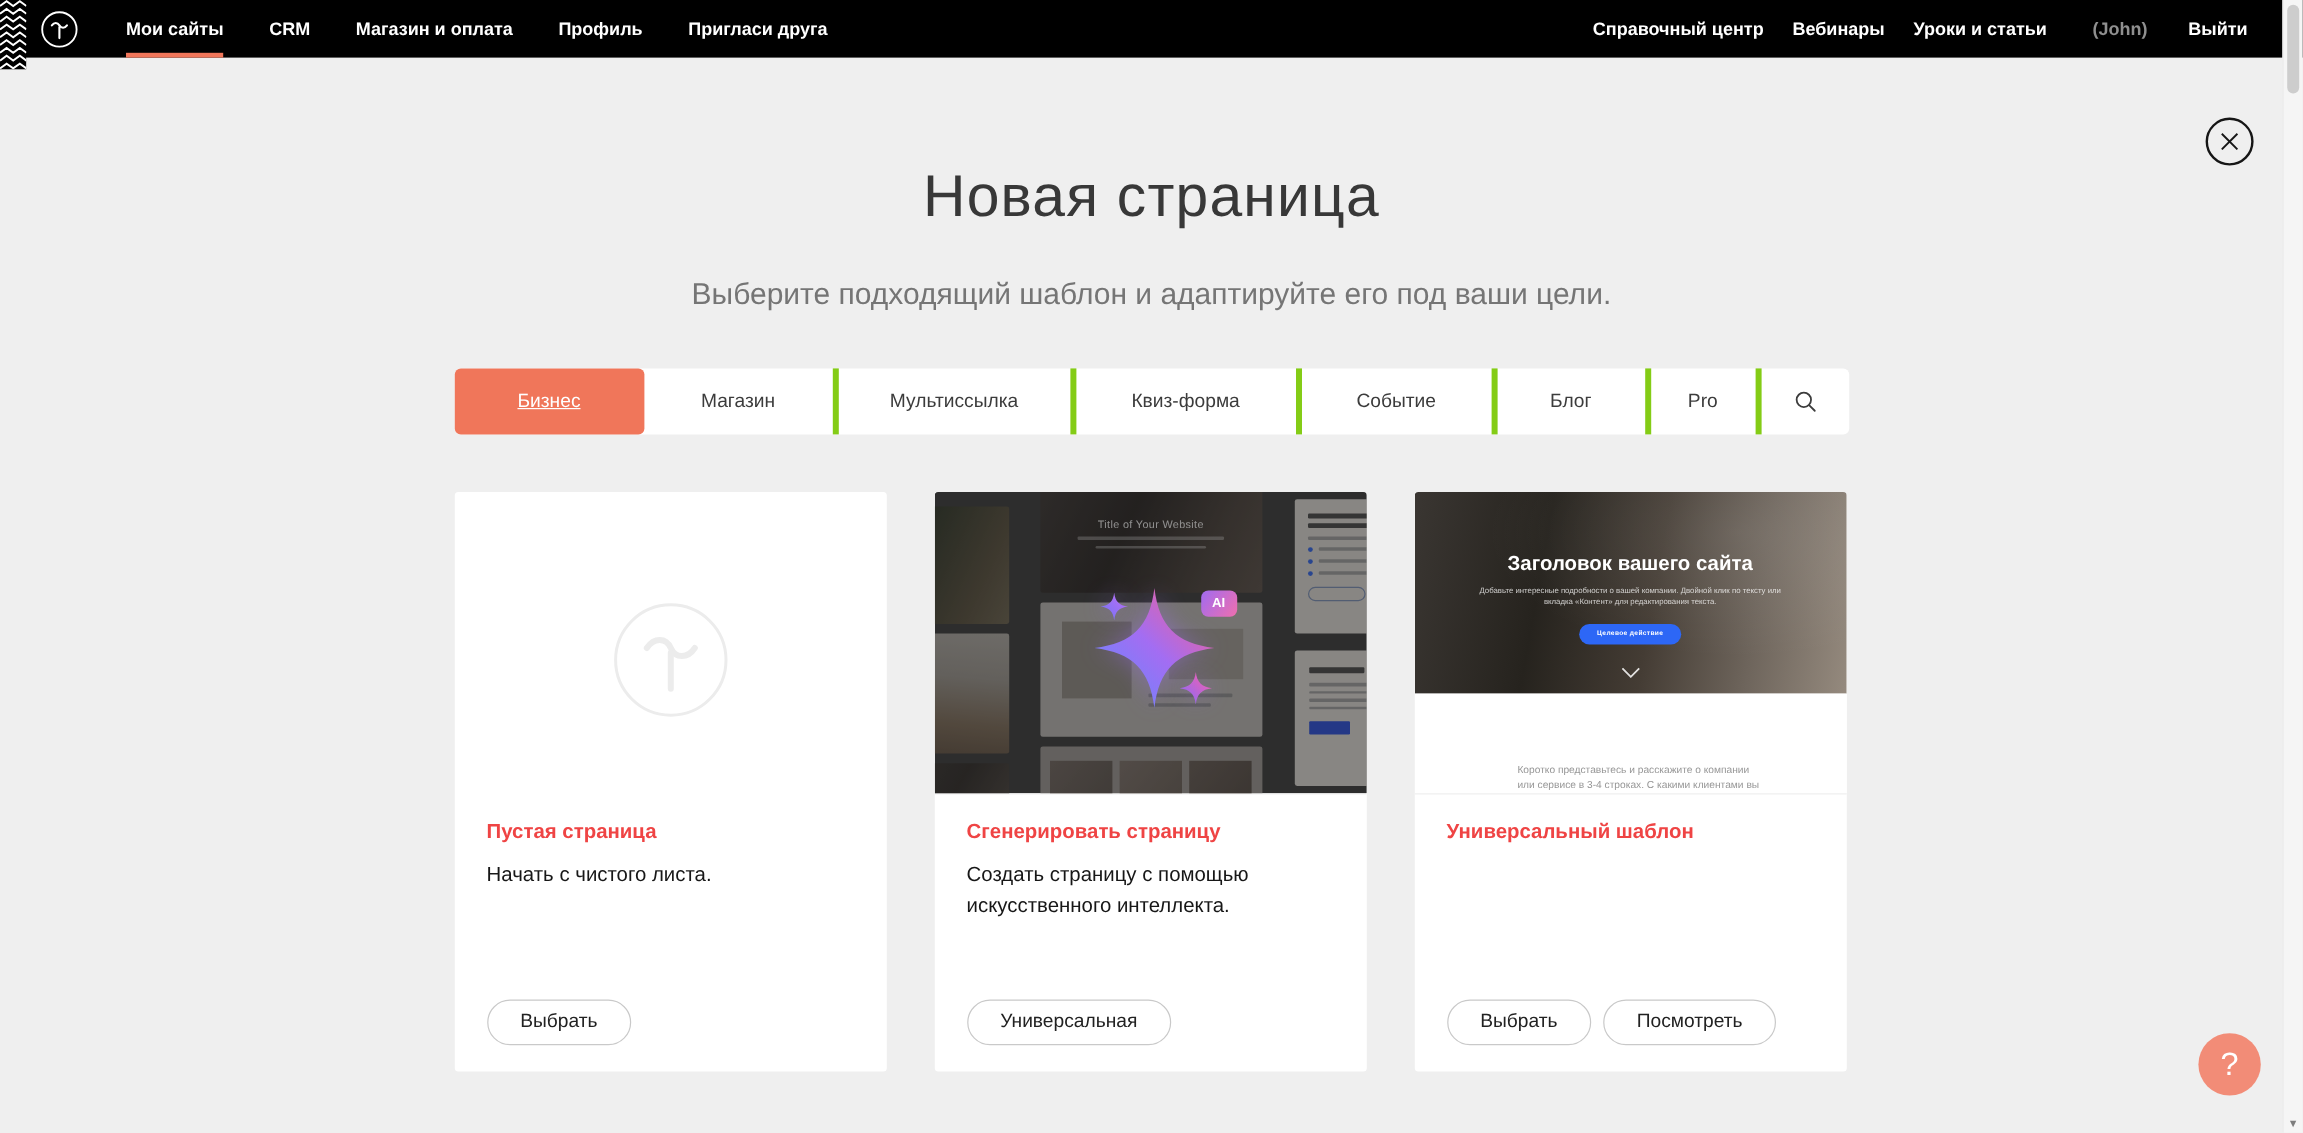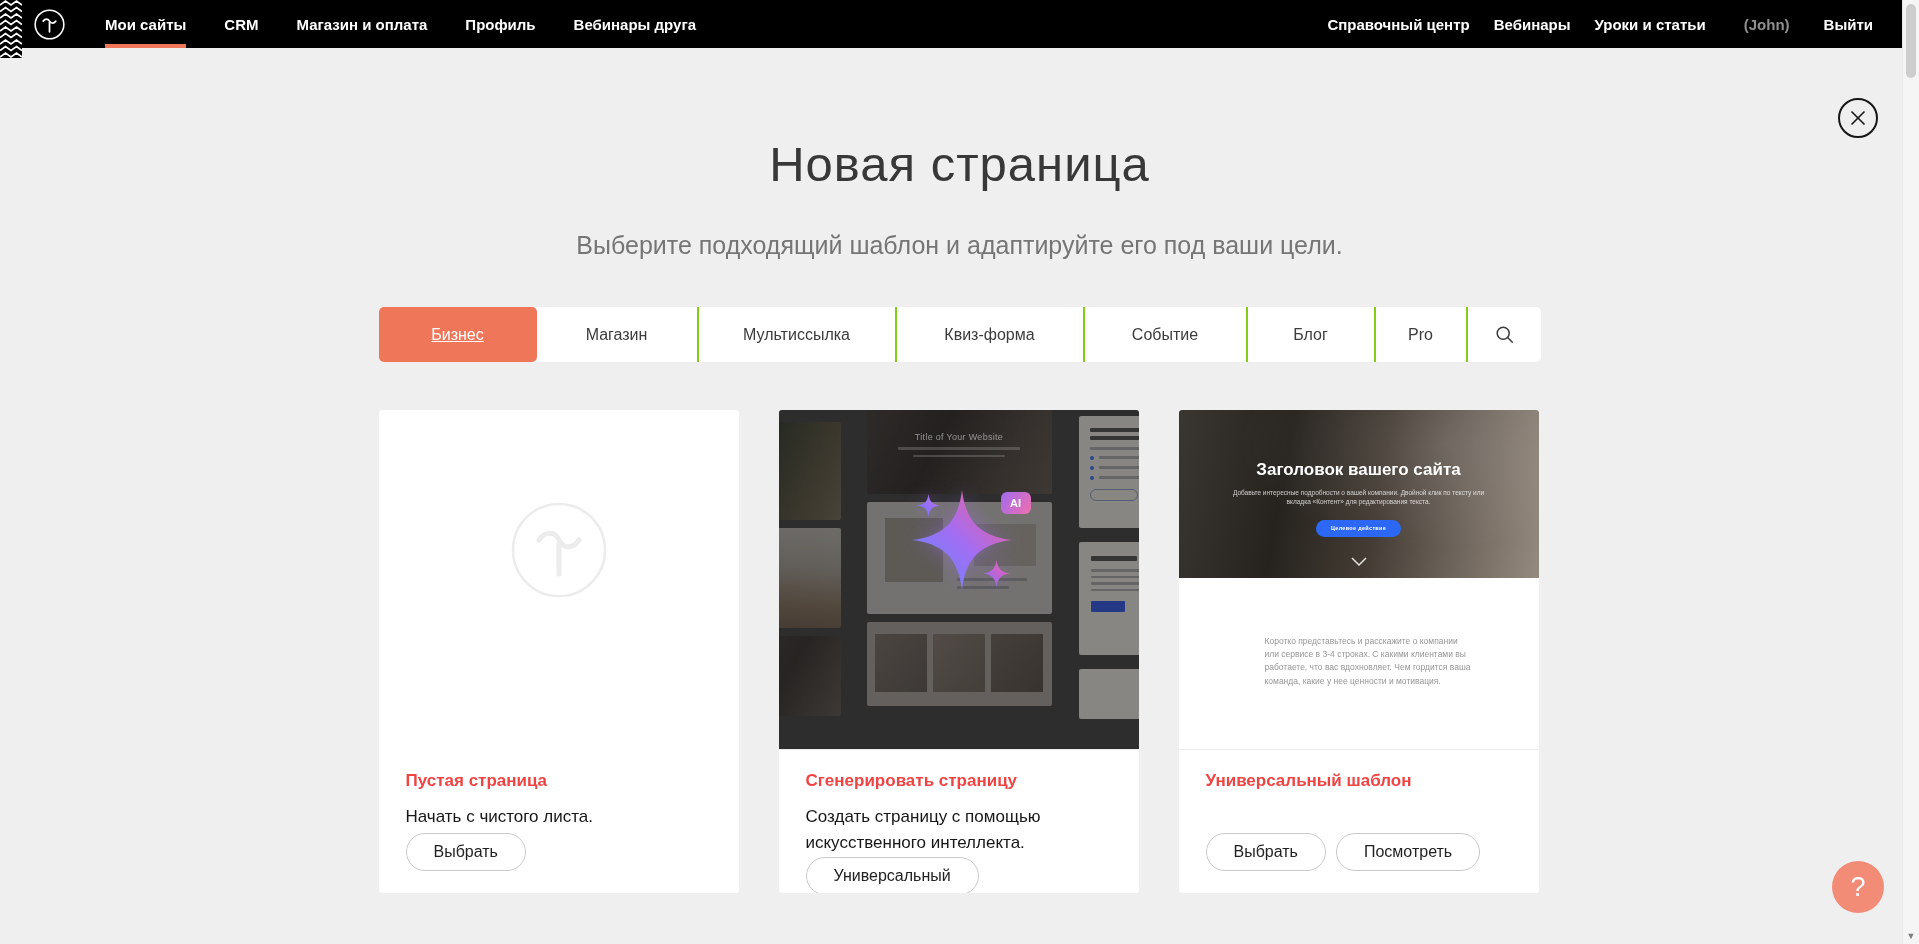--- a/index.html
+++ b/index.html
@@ -40,33 +40,33 @@
     color:#383838;letter-spacing:1px;
   }
   .page-subtitle{text-align:center;margin-top:39px;font-size:25px;color:#757575;}
   
   .tabs{
     width:1162px;height:55px;margin:47px auto 0;display:flex;
     background:#fff;border-radius:5px;
   }
   .tab{
     display:flex;align-items:center;justify-content:center;
-    font-size:16px;color:#3c3c3c;border-right:2px solid #84cc16;cursor:pointer;
+    font-size:16px;color:#3c3c3c;border-right:5px solid #84cc16;cursor:pointer;
   }
   .tab:last-child{border-right:none;}
   .tab.active{
     background:var(--accent-orange);color:#fff;border-radius:5px;border-right:none;text-decoration:underline;
   }
   
   .cards{width:1162px;margin:48px auto 0;display:flex;gap:40px;}
   .card{
     width:360px;height:483px;background:#fff;border-radius:3px;
     display:flex;flex-direction:column;overflow:hidden;
   }
-  .card-preview{height:340px;position:relative;overflow:hidden;flex:none;}
+  .card-preview{height:252px;position:relative;overflow:hidden;flex:none;}
   .card-preview.bordered{border-bottom:1px solid #ececec;}
   .card-body{padding:21px 27px 22px;display:flex;flex-direction:column;flex:1;}
   .card-title{font-size:17px;font-weight:700;color:#ef4444;}
   .card-desc{margin-top:13px;font-size:17px;line-height:1.55;color:#171717;}
   .card-actions{margin-top:auto;display:flex;gap:10px;}
   .btn-pill{
     height:38px;padding:0 27px;border:1px solid #c9c9c9;border-radius:20px;
     background:#fff;font-size:16px;color:#222;display:flex;align-items:center;
     cursor:pointer;font-family:inherit;white-space:nowrap;
   }
@@ -165,21 +165,21 @@
       <circle cx="16" cy="16" r="14.8" stroke="#fff" stroke-width="1.6" fill="none"></circle>
       <path d="M9.5 12.5 C11.5 9.8 14.3 9.8 16 12.5 C17.7 15.2 20.5 15.2 22.5 12.5" stroke="#fff" stroke-width="1.8" fill="none" stroke-linecap="round"></path>
       <path d="M16 14 L16 23.5" stroke="#fff" stroke-width="1.8" stroke-linecap="round"></path>
     </svg>
   </div>
   <div class="nav-left">
     <div class="nav-item active">Мои сайты</div>
     <div class="nav-item">CRM</div>
     <div class="nav-item">Магазин и оплата</div>
     <div class="nav-item">Профиль</div>
-    <div class="nav-item">Вебинары друга</div>
+    <div class="nav-item">Пригласи друга</div>
   </div>
   <div class="top-spacer"></div>
   <div class="nav-right">
     <div class="nav-item">Справочный центр</div>
     <div class="nav-item">Вебинары</div>
     <div class="nav-item">Уроки и статьи</div>
     <div class="user-chunk">
       <span class="user-name">(John)</span>
       <span class="logout">Выйти</span>
     </div>
@@ -302,21 +302,21 @@
           </linearGradient>
         </defs>
         <path d="M50 0 C54 32 68 46 100 50 C68 54 54 68 50 100 C46 68 32 54 0 50 C32 46 46 32 50 0 Z" fill="url(#g-br)"></path>
       </svg>
       <div class="ai-badge">AI</div>
     </div>
     <div class="card-body">
       <div class="card-title">Сгенерировать страницу</div>
       <div class="card-desc">Создать страницу с помощью искусственного интеллекта.</div>
       <div class="card-actions">
-        <button class="btn-pill">Универсальный</button>
+        <button class="btn-pill">Универсальная</button>
       </div>
     </div>
   </div>
 
   <div class="card">
     <div class="card-preview bordered">
       <div class="c3-hero">
         <div class="c3-hero-title">Заголовок вашего сайта</div>
         <div class="c3-hero-caption">Добавьте интересные подробности о вашей компании. Двойной клик по тексту или вкладка «Контент» для редактирования текста.</div>
         <div><span class="c3-cta">Целевое действие</span></div>

